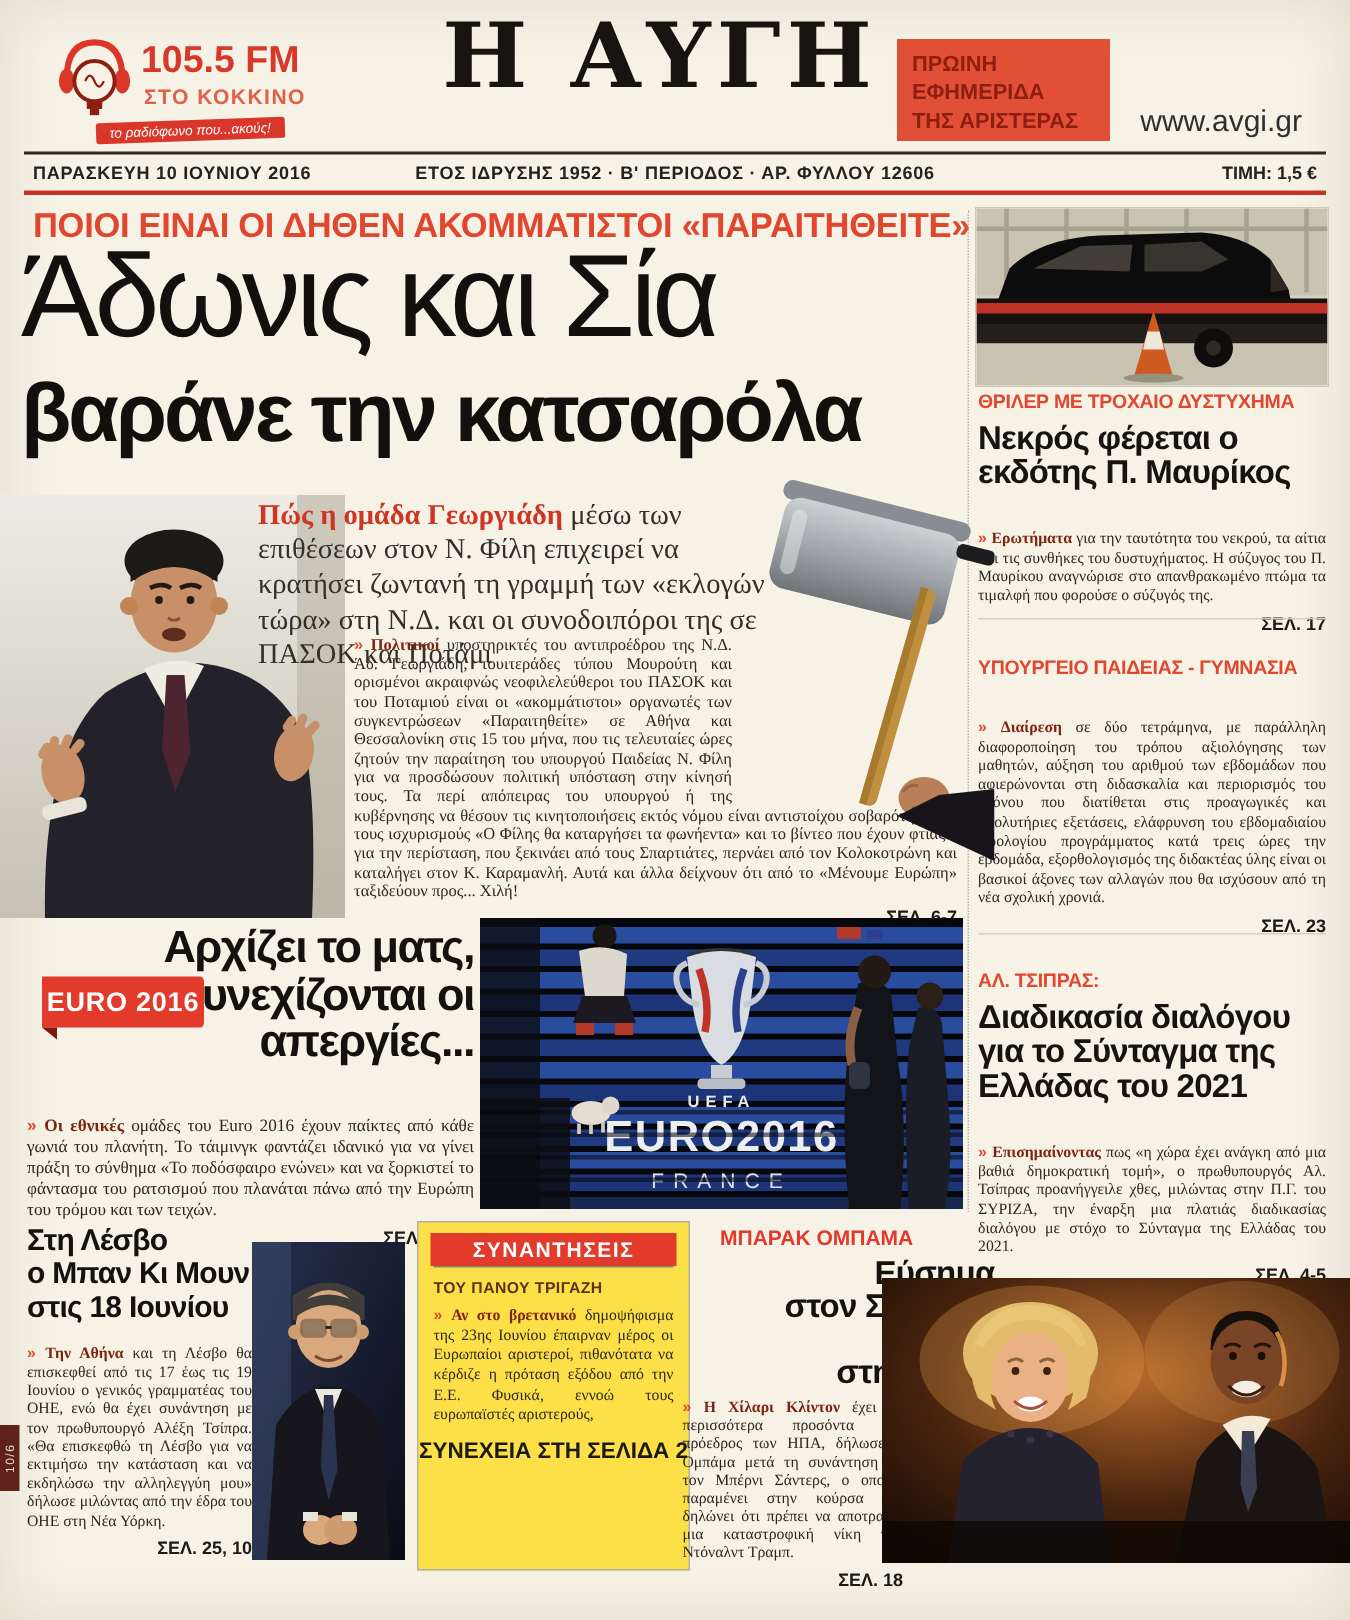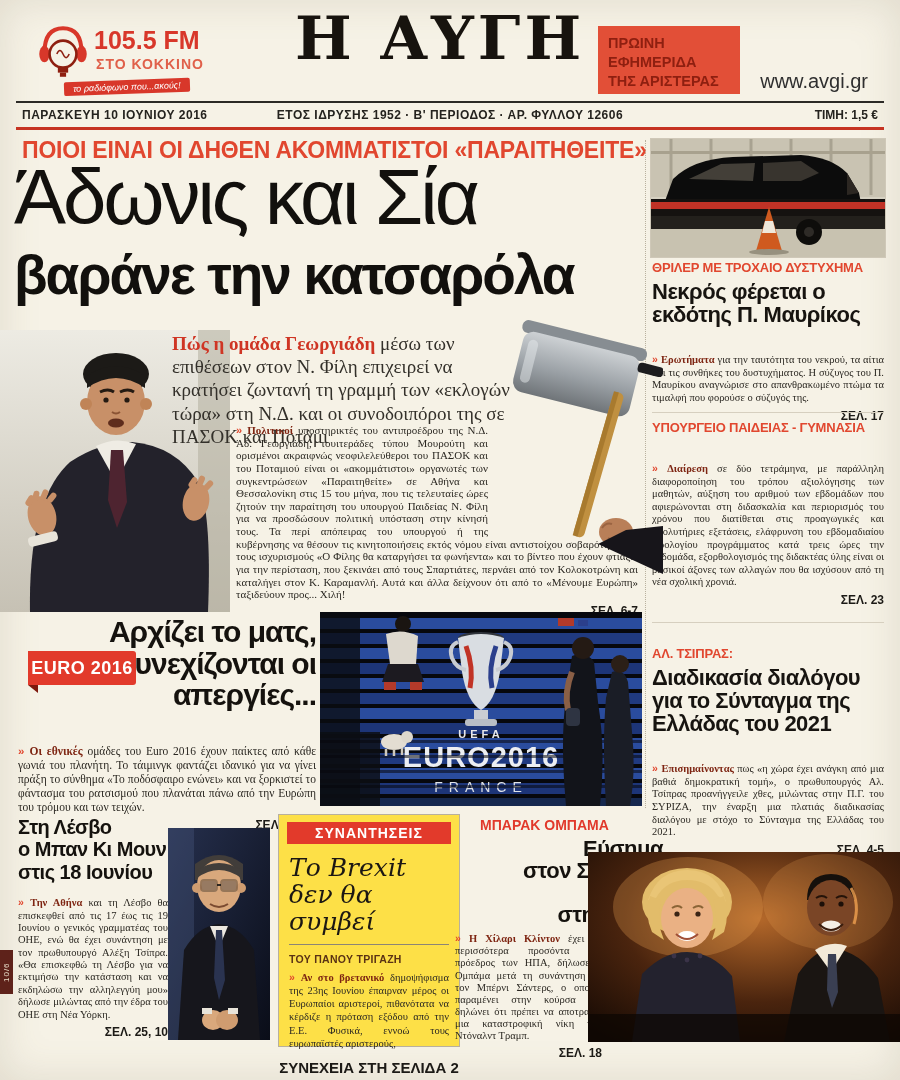--- a/index.html
+++ b/index.html
@@ -43,21 +43,21 @@
   .pan{left:498px;top:316px;width:165px;height:258px;z-index:2;}
 
   
   .vdiv{left:645px;top:140px;height:668px;border-left:1px dotted #b9b19e;width:0;}
   .car-photo{left:650px;top:138px;width:234px;height:118px;border:1px solid #cfc8b8;background:#fff;}
   .rc{left:652px;width:232px;}
   .rc-kicker{font-size:13px;font-weight:bold;color:#e1472f;margin-bottom:5px;letter-spacing:-.2px;}
   .rc-h{font-size:22px;font-weight:800;line-height:1.05;letter-spacing:-.5px;color:#171410;margin-bottom:7px;}
   .rc-body{font-family:"Liberation Serif",serif;font-size:10.5px;line-height:1.2;text-align:justify;color:#2b2822;margin-top:27px;}
   .rc-div{left:652px;width:232px;height:1px;background:#d6cfbf;}
-  .rc1{top:260px;} .rc2{top:420px;} .rc3{top:646px;}
+  .rc1{top:260px;} .rc2{top:437px;} .rc3{top:646px;}
 
   
   .euro-h{left:70px;top:616px;width:246px;text-align:right;font-size:30px;line-height:1.05;font-weight:800;
           letter-spacing:-1px;color:#15120e;}
   .euro-badge{left:28px;top:651px;width:108px;height:34px;background:#e23a2b;color:#fff;font-weight:800;font-size:18px;
               text-align:center;line-height:34px;letter-spacing:.5px;border-radius:0 3px 3px 0;z-index:3;}
   .euro-badge::after{content:"";position:absolute;left:0;top:34px;border-top:8px solid #7e180d;border-left:10px solid transparent;}
   .euro-body{left:18px;top:744px;width:298px;font-family:"Liberation Serif",serif;font-size:11.5px;line-height:1.22;
              text-align:justify;color:#2b2822;}
   .euro-photo{left:320px;top:612px;width:322px;height:194px;}
@@ -344,24 +344,20 @@
     <path d="M42 98 L51 120 L60 98 Z" fill="#ece8e0"></path>
     <path d="M48 102 L54 102 L57 152 L51 172 L46 150 Z" fill="#2a3350"></path>
     <ellipse cx="45" cy="192" rx="11" ry="10" fill="#d9a87c"></ellipse>
     <ellipse cx="59" cy="192" rx="11" ry="10" fill="#cf9c70"></ellipse>
     <rect x="34" y="180" width="10" height="6" fill="#e8e4da"></rect>
       <rect x="60" y="180" width="10" height="6" fill="#e8e4da"></rect>
   </svg>
 
   <div class="abs brexit">
     <div class="brexit-label">ΣΥΝΑΝΤΗΣΕΙΣ</div>
-    <div class="brexit-h">
-      <div>Το Brexit</div>
-      <div>δεν θα συμβεί</div>
-    </div>
     <div class="brexit-rule"></div>
     <div class="brexit-byline">ΤΟΥ ΠΑΝΟΥ ΤΡΙΓΑΖΗ</div>
     <div class="brexit-body chev">
       <b class="body-lead">Αν στο βρετανικό</b><span> δημοψήφισμα της 23ης Ιουνίου έπαιρναν μέρος οι Ευρωπαίοι αριστεροί, πιθανότατα να κέρδιζε η πρόταση εξόδου από την Ε.Ε. Φυσικά, εννοώ τους ευρωπαϊστές αριστερούς,</span>
     </div>
     <div class="brexit-footer">ΣΥΝΕΧΕΙΑ ΣΤΗ ΣΕΛΙΔΑ 2</div>
   </div>
 
   <div class="abs obama-kicker">ΜΠΑΡΑΚ ΟΜΠΑΜΑ</div>
   <div class="abs obama-h">

